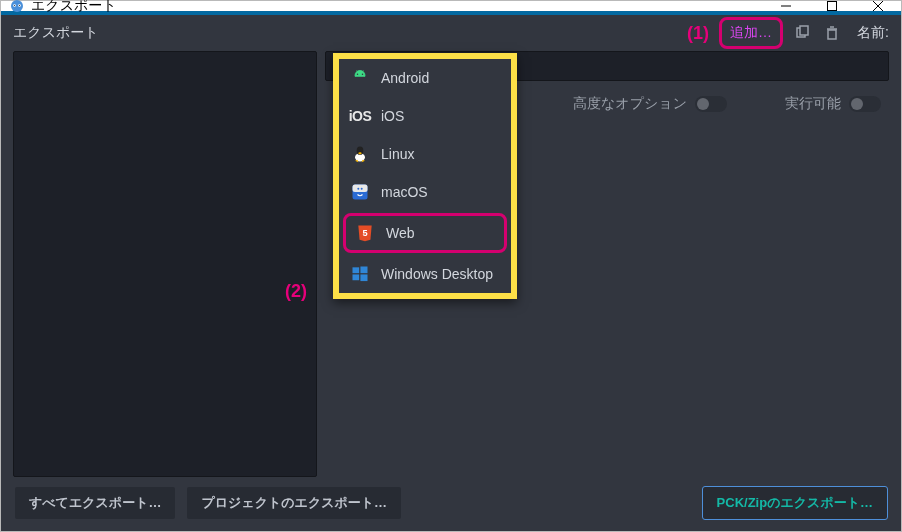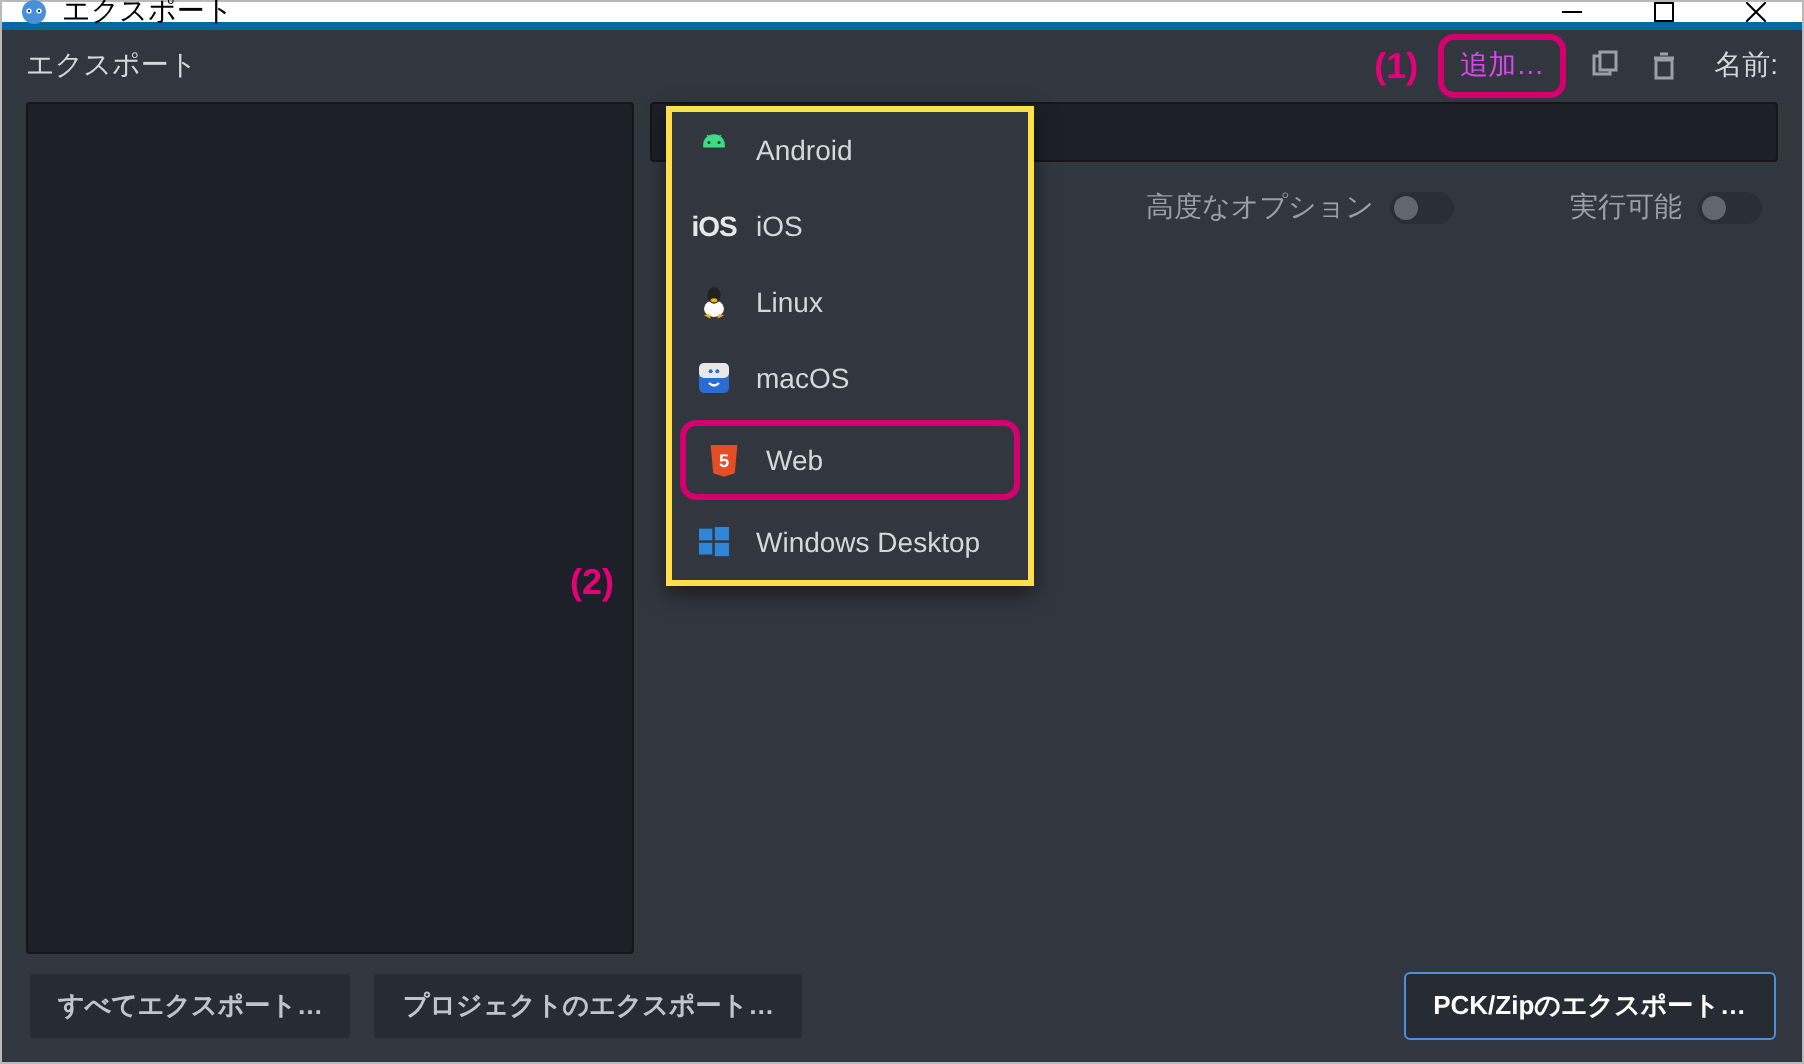--- a/index.html
+++ b/index.html
@@ -21,30 +21,30 @@
   
   .body { flex: 1; display: flex; gap: 8px; padding: 0 12px 8px 12px; position: relative; }
   .preset-panel { width: 304px; background: #1d2028; border: 1px solid #14161b; border-radius: 2px; }
   .right-panel { flex: 1; display: flex; flex-direction: column; }
   .name-field-row { height: 30px; background: #1d2028; border: 1px solid #14161b; border-radius: 2px; margin-bottom: 6px; }
   .options-row { display: flex; justify-content: flex-end; gap: 22px; padding: 8px 8px 0 0; }
   .toggle-group { display: flex; align-items: center; gap: 8px; color: #9aa0aa; font-size: 14px; margin-left: 36px; }
   .switch { width: 32px; height: 16px; background: #2a2e36; border-radius: 8px; position: relative; }
   .switch::after { content: ""; position: absolute; width: 12px; height: 12px; background: #62666e; border-radius: 50%; top: 2px; left: 2px; }
   
-  .dropdown { position: absolute; left: 332px; top: 2px; width: 184px; background: #32363f; border: 3px solid #fde047; box-shadow: 0 4px 10px rgba(0,0,0,0.5); z-index: 10; }
+  .dropdown { position: absolute; left: 332px; top: 2px; width: 184px; background: #32363f; border: 6px solid #fde047; box-shadow: 0 4px 10px rgba(0,0,0,0.5); z-index: 10; }
   .menu-item { display: flex; align-items: center; gap: 10px; padding: 8px 10px; cursor: pointer; color: #d3d7de; font-size: 14px; position: relative; }
   .menu-item.highlighted { border: 3px solid #d4006f; border-radius: 8px; margin: 2px 4px; padding: 6px 8px; }
   .menu-icon { width: 22px; height: 22px; display: inline-flex; align-items: center; justify-content: center; }
   .annot2 { position: absolute; left: 284px; top: 230px; color: #e6007a; font-weight: bold; font-size: 18px; z-index: 11; }
   
   .bottom { height: 46px; display: flex; align-items: center; gap: 12px; padding: 0 14px 10px 14px; }
   .bottom .btn { background: #272b33; color: #bfc4cd; padding: 7px 14px; border: none; border-radius: 2px; font-size: 13px; cursor: pointer; font-weight: bold; }
   .bottom-spacer { flex: 1; }
-  .btn.focused { outline: 1px solid #4e8fd9; color: #ffffff; }
+  .btn.focused { outline: 1px solid #4e8fd9; color: #14b8a6; }
   
 </style>
 </head>
 <body>
 
 <div class="window">
 
   <div class="titlebar">
     <div class="titlebar-left">
       <span class="appicon">

